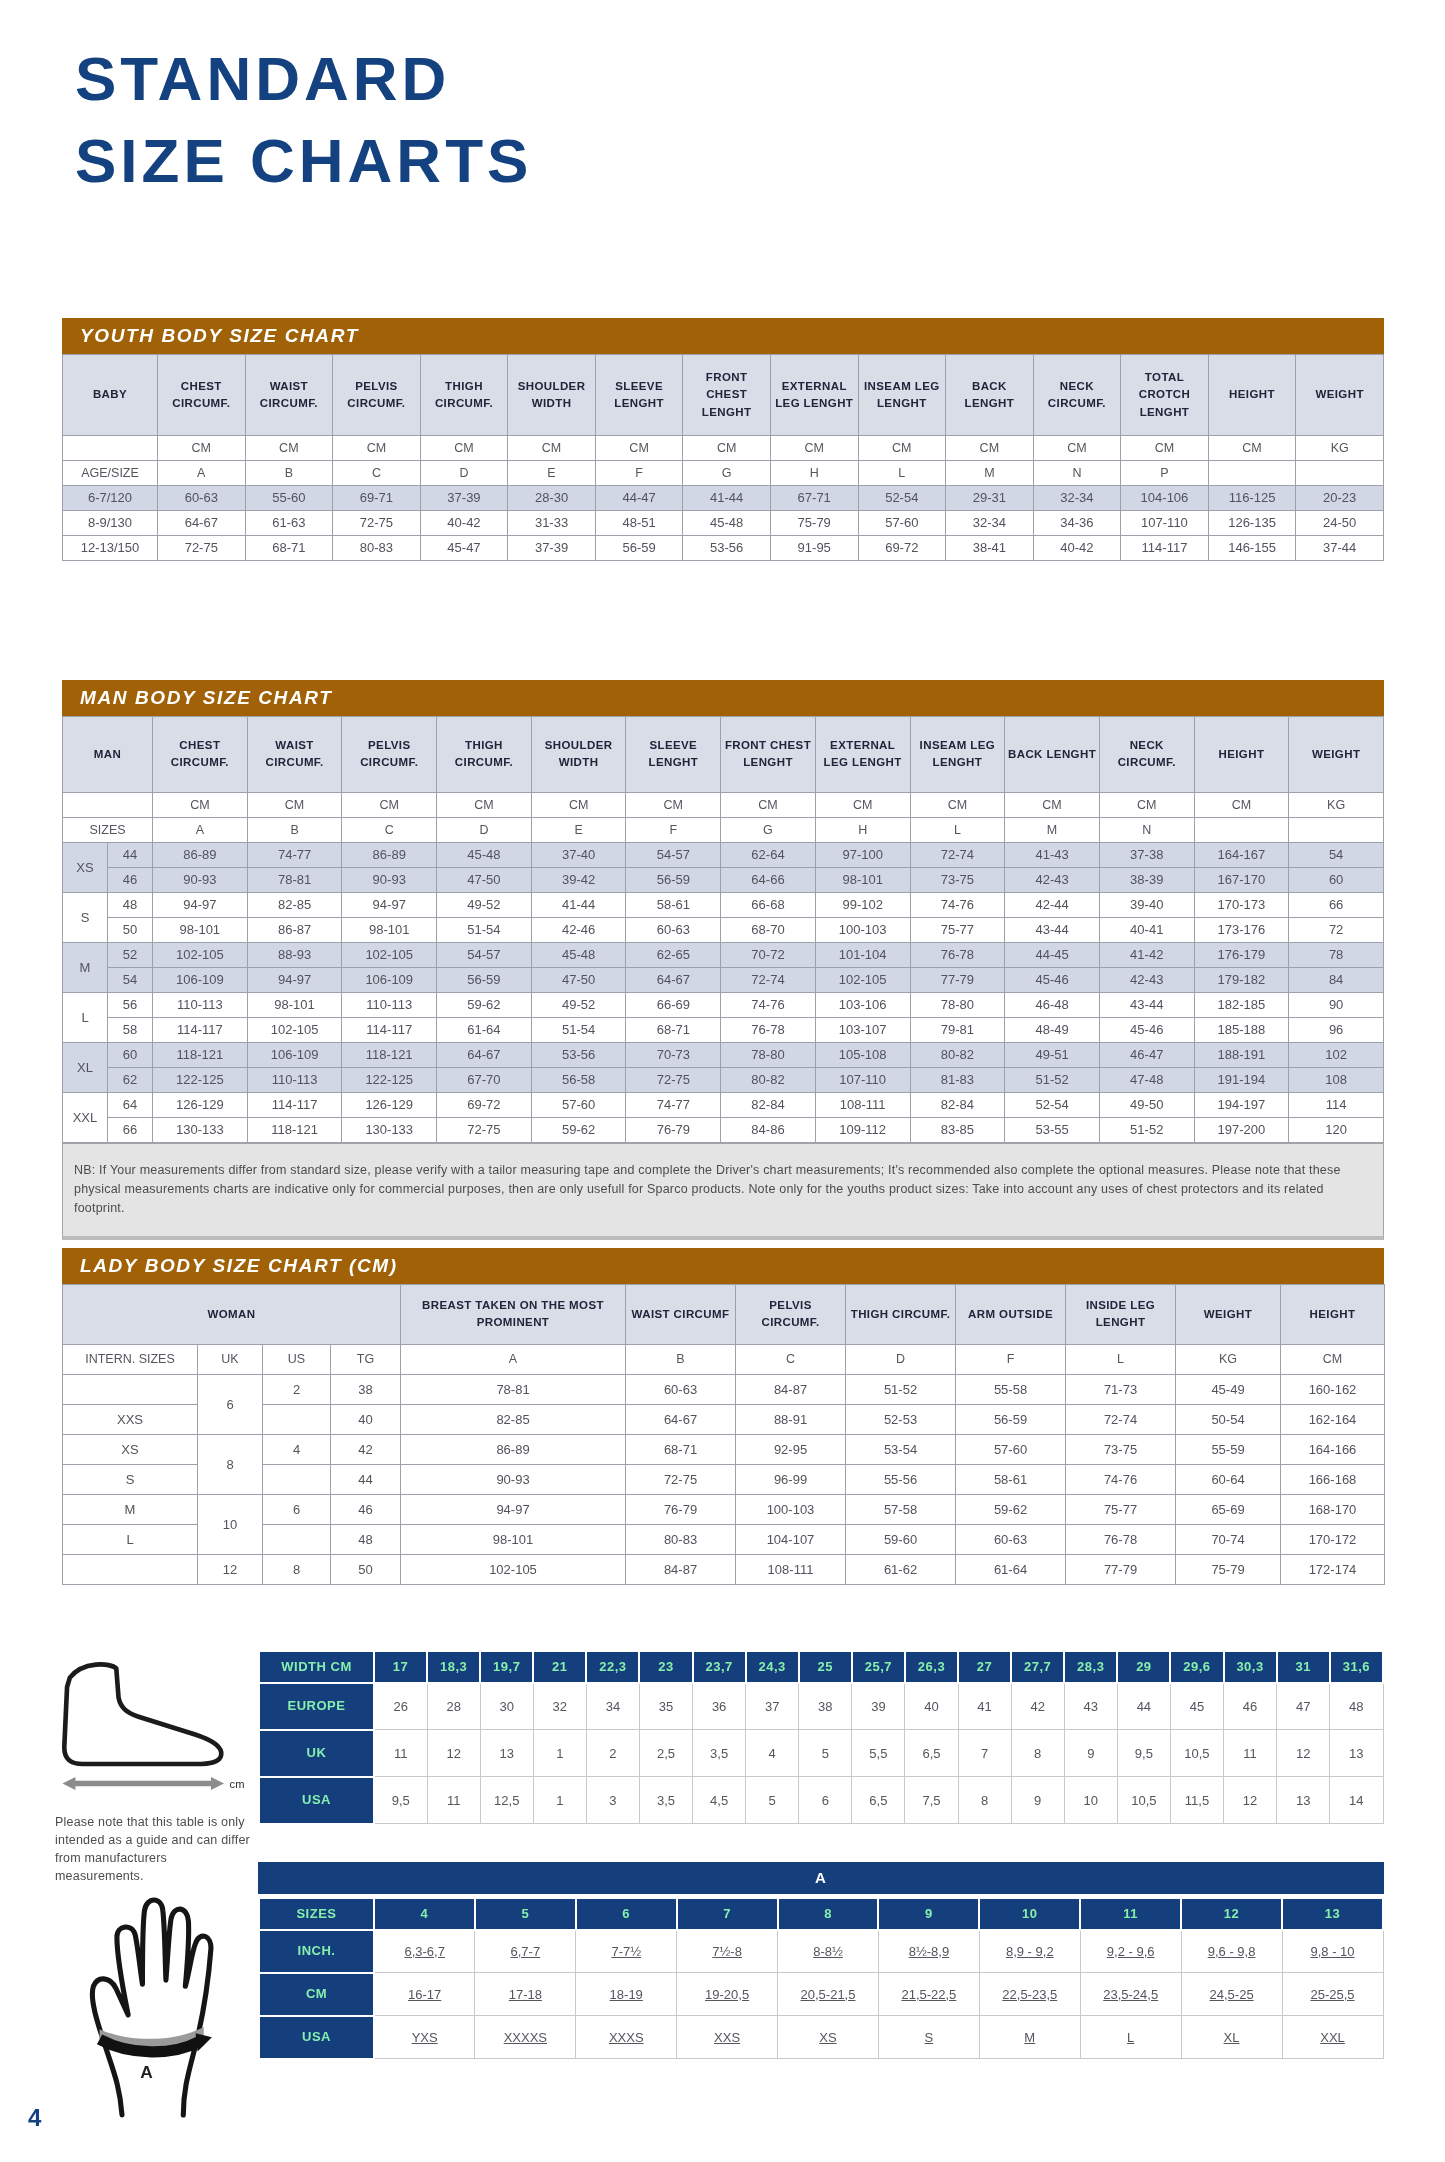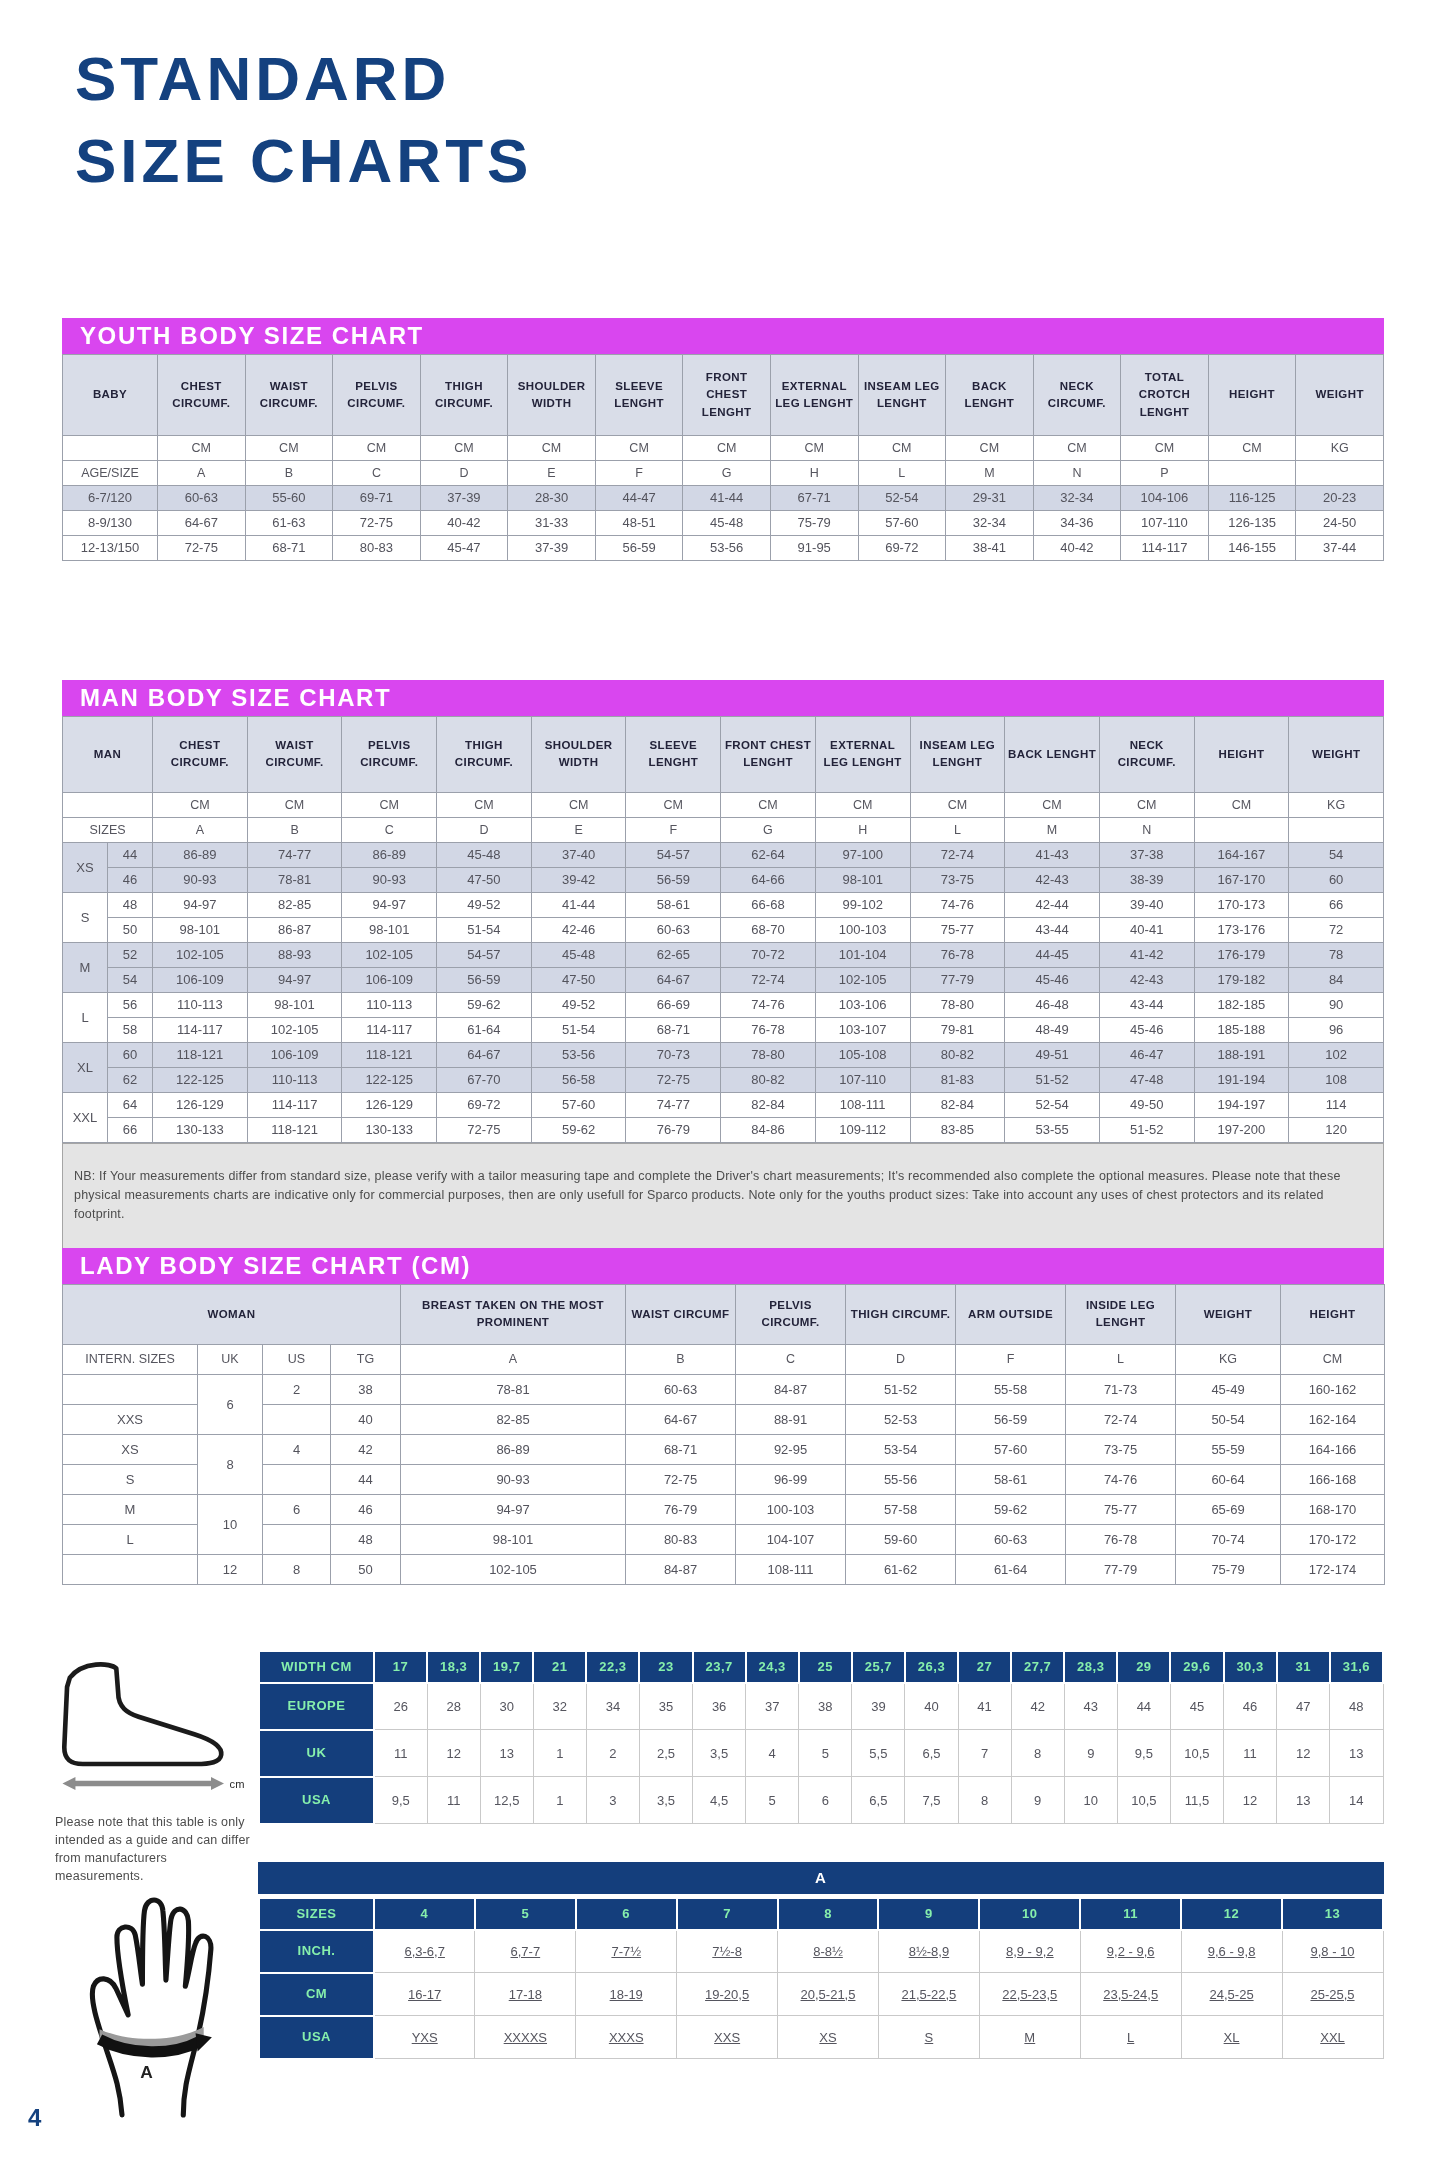--- a/index.html
+++ b/index.html
@@ -9,42 +9,42 @@
     font-family:"Liberation Sans", sans-serif; color:#53535c;
   }
   .page-title {
     position:absolute; left:75px; top:38px;
     font-size:62px; font-weight:bold; color:#14417f;
     letter-spacing:4px; line-height:1.32; white-space:pre-line;
   }
   .chart-block { position:absolute; left:62px; width:1322px; }
   .yb { top:318px; } .mb { top:680px; } .lb { top:1248px; }
   .title-bar {
-    background:#d946ef; color:#ffffff; font-weight:bold; font-size:24px;
-    letter-spacing:1.6px; padding:8px 18px; line-height:20px;
+    background:#a16207; color:#ffffff; font-weight:bold; font-size:19px;
+    letter-spacing:1.6px; padding:8px 18px; line-height:20px;font-style:italic;
   }
   table.size { border-collapse:collapse; width:100%; table-layout:fixed; }
   table.size th, table.size td {
     border:1px solid #9ba0ab; text-align:center; padding:3px 2px;
     font-size:13px; color:#53535c; height:25px; overflow:hidden;
   }
   table.size th {
     background:#d9dde8; color:#23233a; font-weight:bold; font-size:11.5px;
     line-height:1.5; letter-spacing:0.4px; height:auto;
   }
   .yb table.size th { padding:14px 2px; }
   .mb table.size th { padding:20px 2px; }
   .lb table.size th { padding:12px 4px; }
   tr.units td, tr.letters td, tr.subhead td { font-size:12.5px; color:#55555e; background:#fff; }
   tr.stripe td { background:#d2d7e5; }
   td.grouplabel { font-size:12.5px; }
   .nb-note {
     border:1px solid #a5a5a5; border-bottom:4px solid #bcbcbc;
     background:#e4e4e4; color:#4c4c4c; font-size:12.5px;
-    line-height:1.55; padding:23px 11px; letter-spacing:0.2px;
+    line-height:1.55; padding:17px 11px; letter-spacing:0.2px;
   }
   .lb table.size td { height:30px; }
   
   .foot-block { position:absolute; left:258px; top:1650px; width:1126px; }
   .glove-block { position:absolute; left:258px; top:1862px; width:1126px; }
   table.conv { border-collapse:collapse; width:100%; table-layout:fixed; }
   table.conv th {
     background:#143e7c; color:#86efac; font-weight:bold; font-size:13px;
     border:2px solid #ffffff; text-align:center; padding:6px 1px; line-height:1.35;
     letter-spacing:0.5px;

